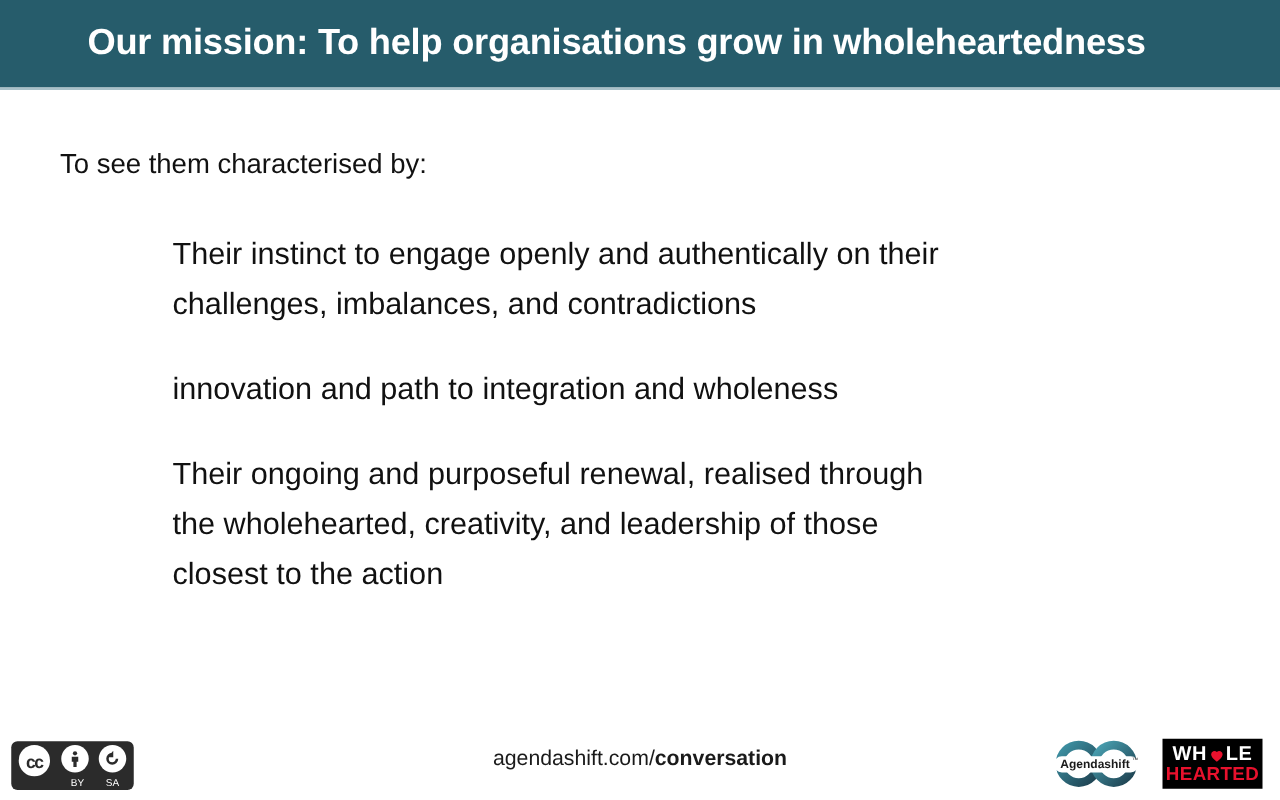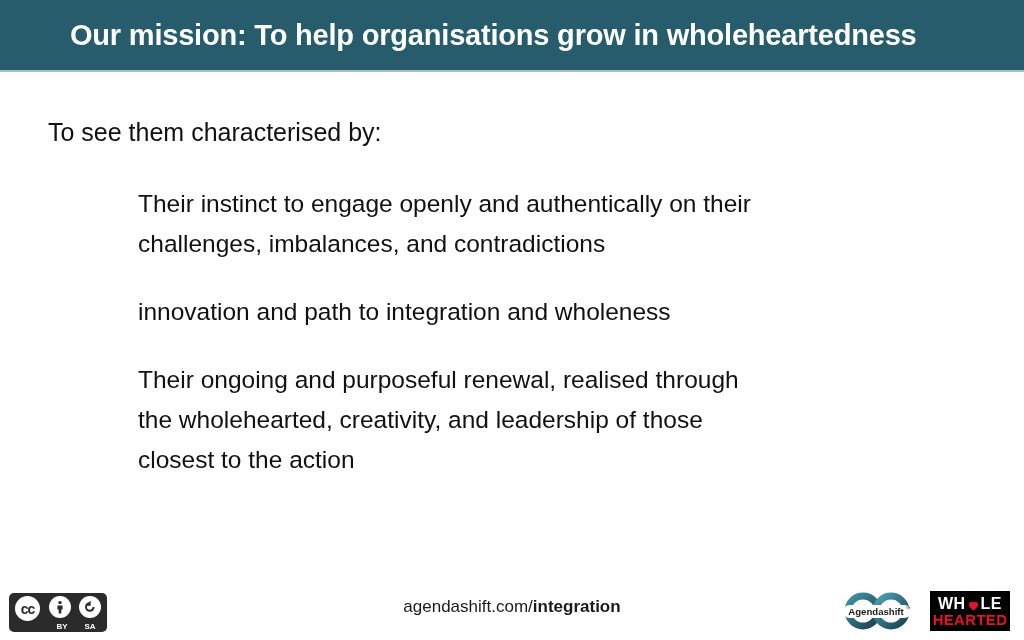--- a/index.html
+++ b/index.html
@@ -50,21 +50,21 @@
     width: 1024px;
     height: 2px;
     background: #a8c0c8;
   }
 
   
   .intro {
     position: absolute;
     left: 48px;
     top: 118px;
-    font-size: 25px;
+    font-size: 22px;
     color: #111111;
     white-space: nowrap;
   }
 
   
   .bullets {
     position: absolute;
     left: 88px;
     top: 184px;
     width: 880px;
@@ -153,21 +153,21 @@
     display: flex;
     height: 11px;
     padding: 0 3px;
     box-sizing: border-box;
     justify-content: flex-end;
     gap: 6px;
   }
   .cc-labels span {
     color: #ffffff;
     font-size: 8px;
-    font-weight: bold;
+    font-weight: normal;
     width: 22px;
     text-align: center;
     line-height: 11px;
   }
 
   
   .agendashift-logo {
     position: absolute;
     left: 841px;
     top: 590px;
@@ -250,21 +250,21 @@
       <div class="bullet-text">
         <span>Their ongoing and purposeful renewal, realised through</span>
         <span>the wholehearted, creativity, and leadership of those</span>
         <span>closest to the action</span>
       </div>
     </div>
 
   </div>
 
   <div class="footer-url">
-    <span>agendashift.com/</span><span class="bold">integration</span>
+    <span>agendashift.com/</span><span class="bold">conversation</span>
   </div>
 
   <div class="cc-badge">
     <div class="cc-row">
       <div class="cc-glyph cc-main">cc</div>
       <div class="cc-glyph cc-small">
         <svg width="16" height="16" viewBox="0 0 16 16" aria-hidden="true">
           <circle cx="8" cy="3.6" r="1.7" fill="#2b2b2b"></circle>
           <path d="M5.4 6.4h5.2v4.0h-1.3v4.2H6.7v-4.2H5.4z" fill="#2b2b2b"></path>
         </svg>

